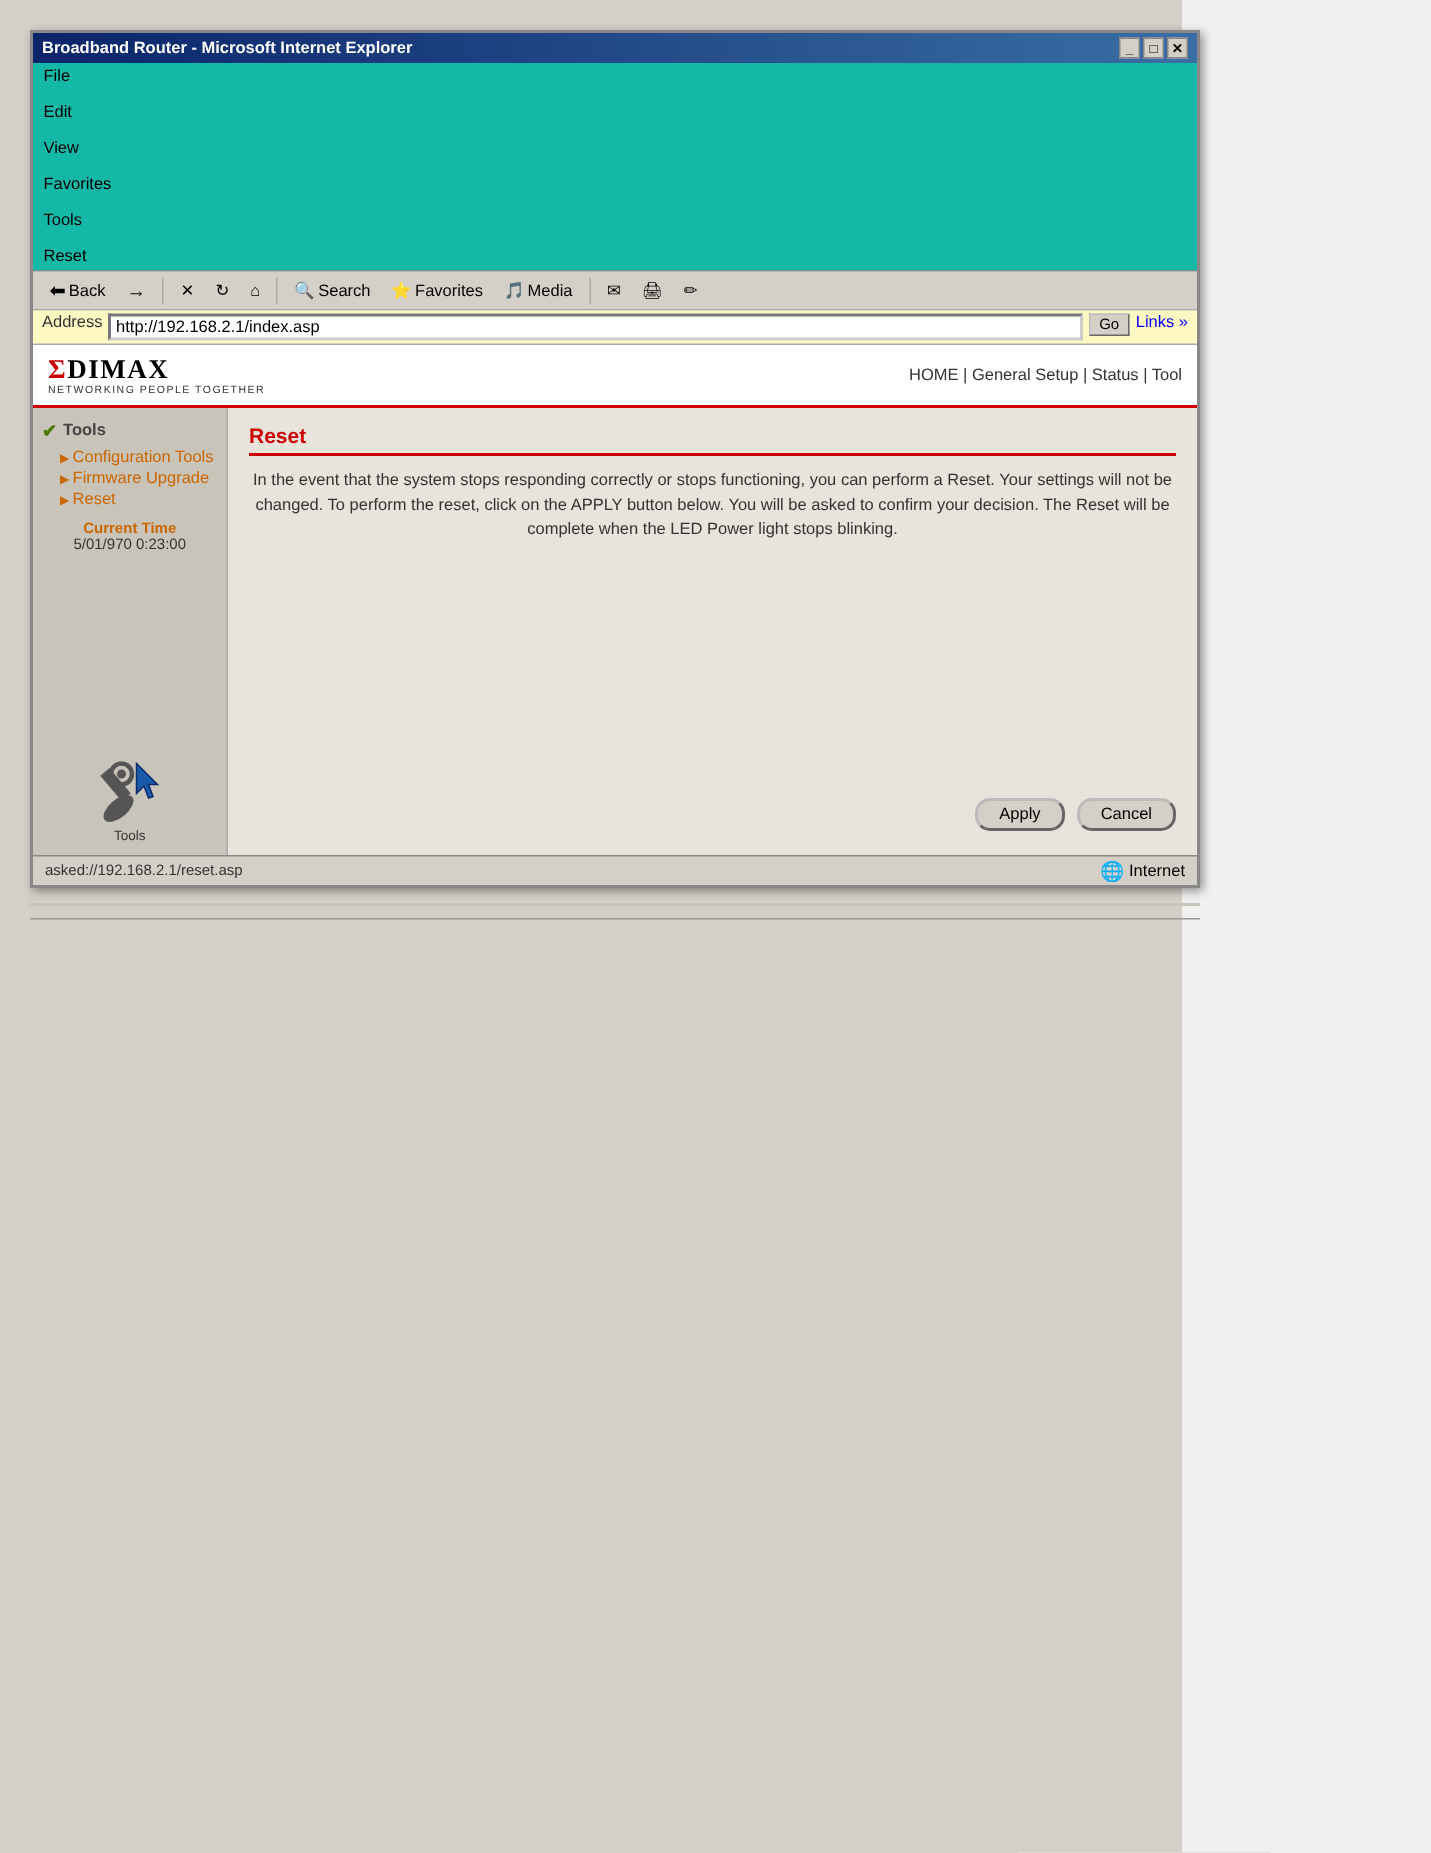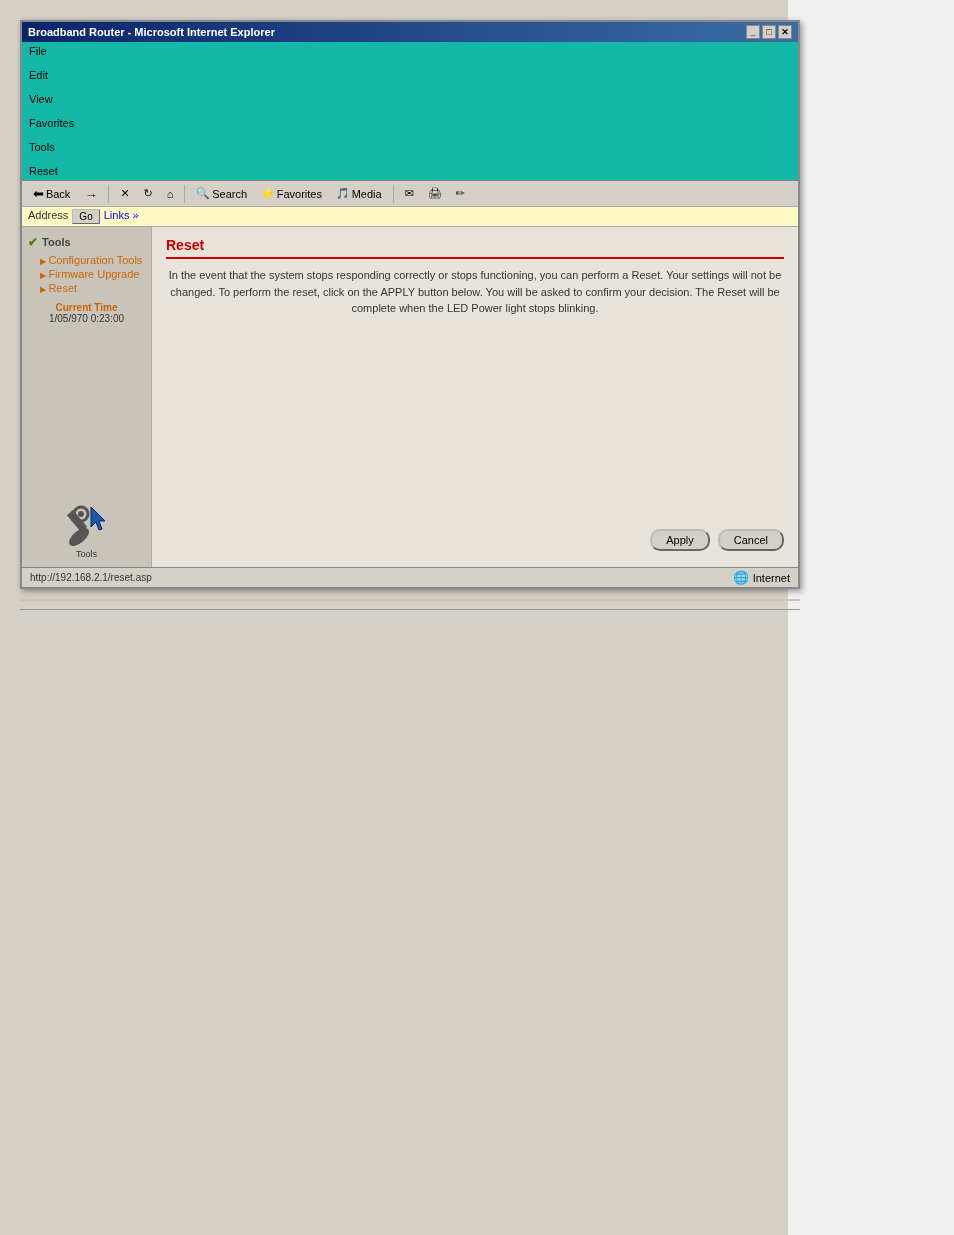--- a/index.html
+++ b/index.html
@@ -371,41 +371,53 @@
       <button class="toolbar-btn">
         <span>🖨</span>
       </button>
       <button class="toolbar-btn">
         <span>✏</span>
       </button>
     </div>
 
     <div class="address-bar">
       <span class="address-label">Address</span>
+      <input class="address-input" type="text" value="http://192.168.2.1/index.asp" style="">
       <button class="go-btn">Go</button>
       <a class="links-btn">Links »</a>
     </div>
 
     <div class="router-page">
 
+      <div class="router-header">
+        <div class="edimax-logo">
+          <div class="logo-main">
+            <span class="sigma">Σ</span><span>DIMAX</span>
+          </div>
+          <div class="logo-tagline">NETWORKING PEOPLE TOGETHER</div>
+        </div>
+        <div class="nav-links">
+          <span>HOME | General Setup | Status | Tool</span>
+        </div>
+      </div>
 
       <div class="main-content">
 
         <div class="sidebar">
           <div class="sidebar-tools-header">
             <span class="tools-icon">✔</span>
             <span>Tools</span>
           </div>
           <a class="sidebar-link">Configuration Tools</a>
           <a class="sidebar-link">Firmware Upgrade</a>
           <a class="sidebar-link">Reset</a>
 
           <div class="current-time-section">
             <div class="current-time-label">Current Time</div>
-            <div class="current-time-value">1/05/970 0:23:00</div>
+            <div class="current-time-value">5/01/970 0:23:00</div>
           </div>
 
           <div class="sidebar-tools-image">
             <svg width="55" height="45" viewBox="0 0 55 45">
 
               <ellipse cx="20" cy="35" rx="12" ry="6" fill="#555" transform="rotate(-40 20 35)"></ellipse>
               <rect x="14" y="8" width="8" height="22" fill="#555" transform="rotate(-40 18 19)"></rect>
               <ellipse cx="22" cy="12" rx="7" ry="7" fill="none" stroke="#555" stroke-width="3"></ellipse>
               <ellipse cx="22" cy="12" rx="3" ry="3" fill="#555"></ellipse>
 
@@ -422,21 +434,21 @@
           <div class="button-row">
             <button class="action-btn">Apply</button>
             <button class="action-btn">Cancel</button>
           </div>
         </div>
 
       </div>
     </div>
 
     <div class="status-bar">
-      <span class="status-url">http://192.168.2.1/reset.asp</span>
+      <span class="status-url">asked://192.168.2.1/reset.asp</span>
       <div class="status-right">
         <span class="internet-icon">🌐</span>
         <span>Internet</span>
       </div>
     </div>
 
   </div>
 
   <div class="page-divider"></div>
   <div style="height: 8px;"></div>

